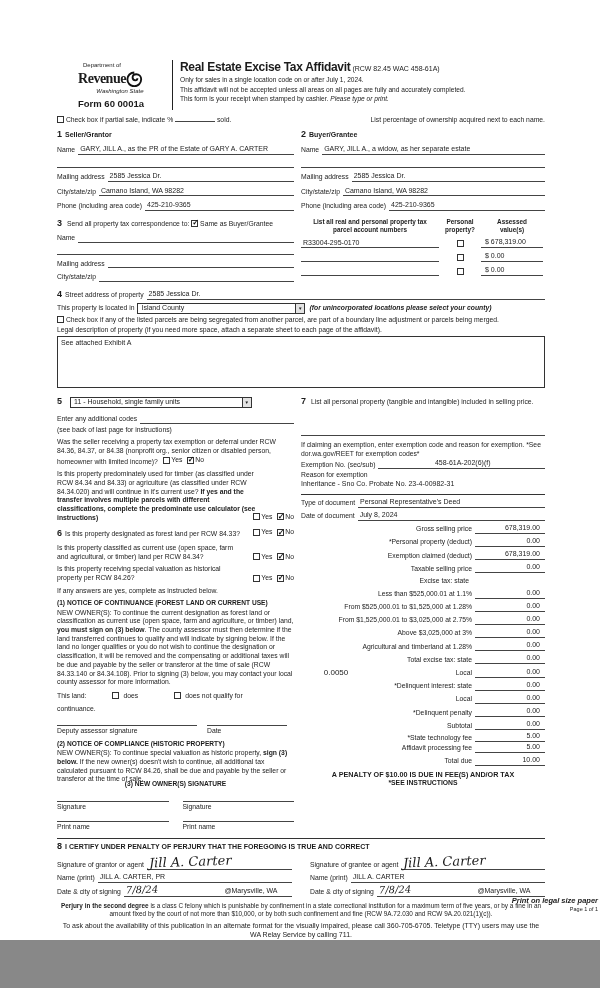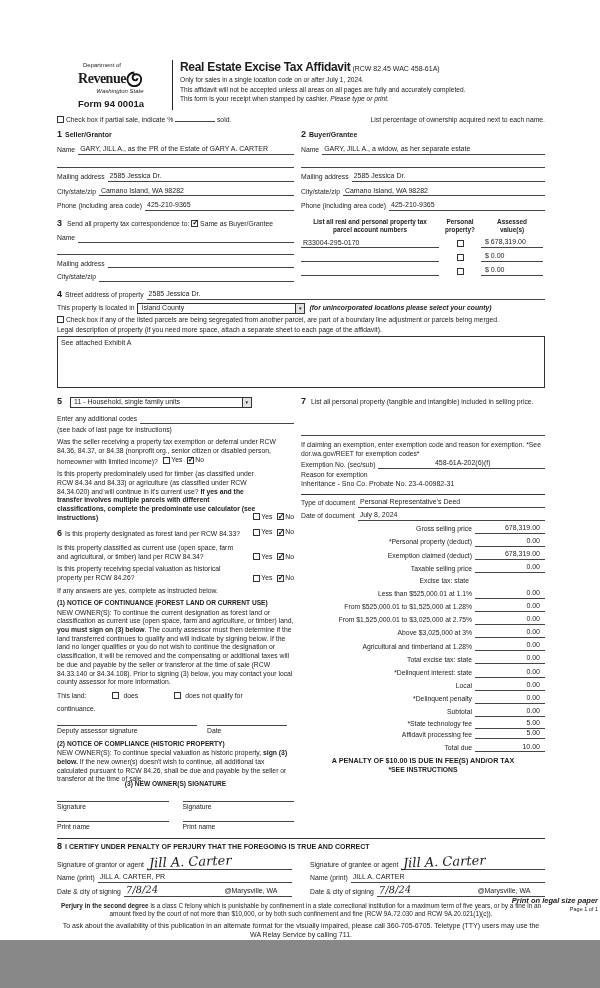--- a/index.html
+++ b/index.html
@@ -126,21 +126,21 @@
       <div class="dept-of">Department of</div>
       <div class="rev-row">
         <span class="rev-name">Revenue</span>
         <span class="logo-icon">
           <svg width="18" height="16" viewBox="0 0 24 22">
               <path d="M11 2a9.5 9.5 0 1 0 9.5 9.5c0-4.2-3-7-6.8-7-3 0-5 2-5 4.6 0 2.2 1.7 3.8 3.8 3.8 1.6 0 2.8-1.2 2.8-2.8" fill="none" stroke="#111" stroke-width="2.6"></path>
             </svg>
         </span>
       </div>
       <div class="wa-state">Washington State</div>
-      <div class="form-no">Form 94 0001a</div>
+      <div class="form-no">Form 60 0001a</div>
     </div>
     <div class="hdr-div"></div>
     <div class="title-blk">
       <div>
         <span class="main-title">Real Estate Excise Tax Affidavit</span>
         <span class="title-code">(RCW 82.45 WAC 458-61A)</span>
       </div>
       <div class="sub">Only for sales in a single location code on or after July 1, 2024.</div>
       <div class="sub">This affidavit will not be accepted unless all areas on all pages are fully and accurately completed.</div>
       <div class="sub"><span>This form is your receipt when stamped by cashier. </span><i>Please type or print.</i></div>
@@ -447,20 +447,25 @@
         </div>
       <div class="trow">
           <span class="tlabel">Agricultural and timberland at 1.28%</span>
           <span class="tval">0.00</span>
         </div>
       <div class="trow">
           <span class="tlabel">Total excise tax: state</span>
           <span class="tval">0.00</span>
         </div>
 
+      <div class="trow">
+        <span class="rate">0.0050</span>
+        <span class="tlabel">Local</span>
+        <span class="tval">0.00</span>
+      </div>
 
       <div class="trow">
           <span class="tlabel">*Delinquent interest: state</span>
           <span class="tval">0.00</span>
         </div>
       <div class="trow">
           <span class="tlabel">Local</span>
           <span class="tval">0.00</span>
         </div>
       <div class="trow">

